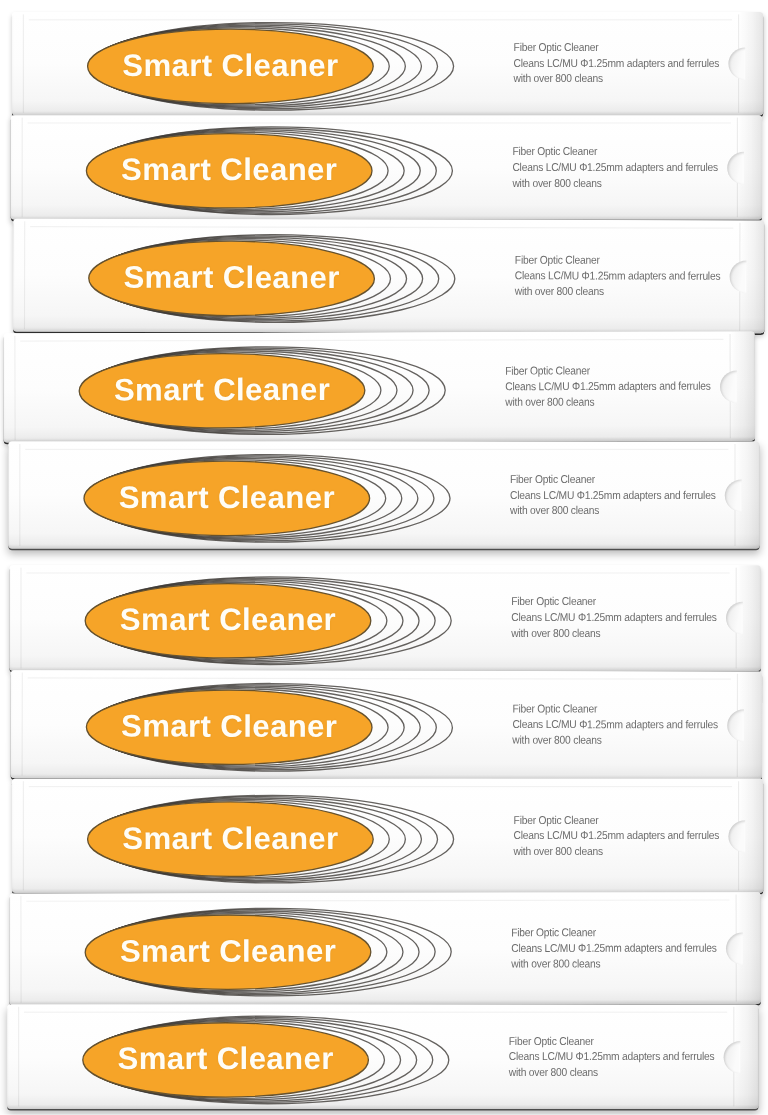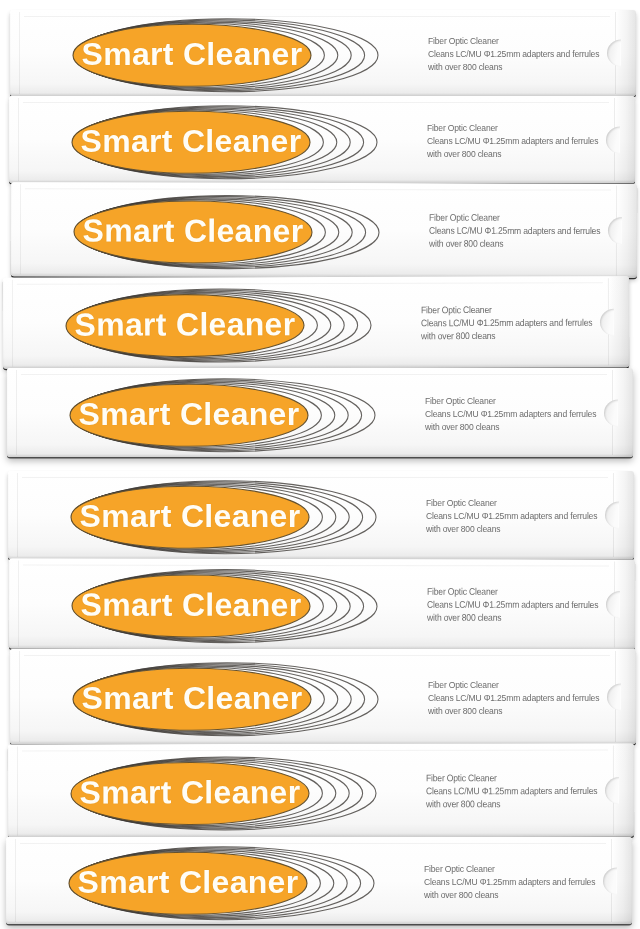--- a/index.html
+++ b/index.html
@@ -113,21 +113,21 @@
   .logo .oval {
     fill: var(--oval-orange, #f6a428);
     stroke: var(--oval-outline, #66522e);
     stroke-width: 1.1;
   }
   .brand {
     position: absolute;
     left: 0; top: 50%; width: 244px;
     transform: translateY(-52%);
     text-align: center;
-    font-size: 32px;
+    font-size: 26px;
     font-weight: bold;
     letter-spacing: 0.3px;
     color: var(--brand-text, #fffdf6);
     text-shadow: 0 0 1px rgba(180,120,20,0.35);
     white-space: nowrap;
   }
 
   
   .info {
     position: absolute;

